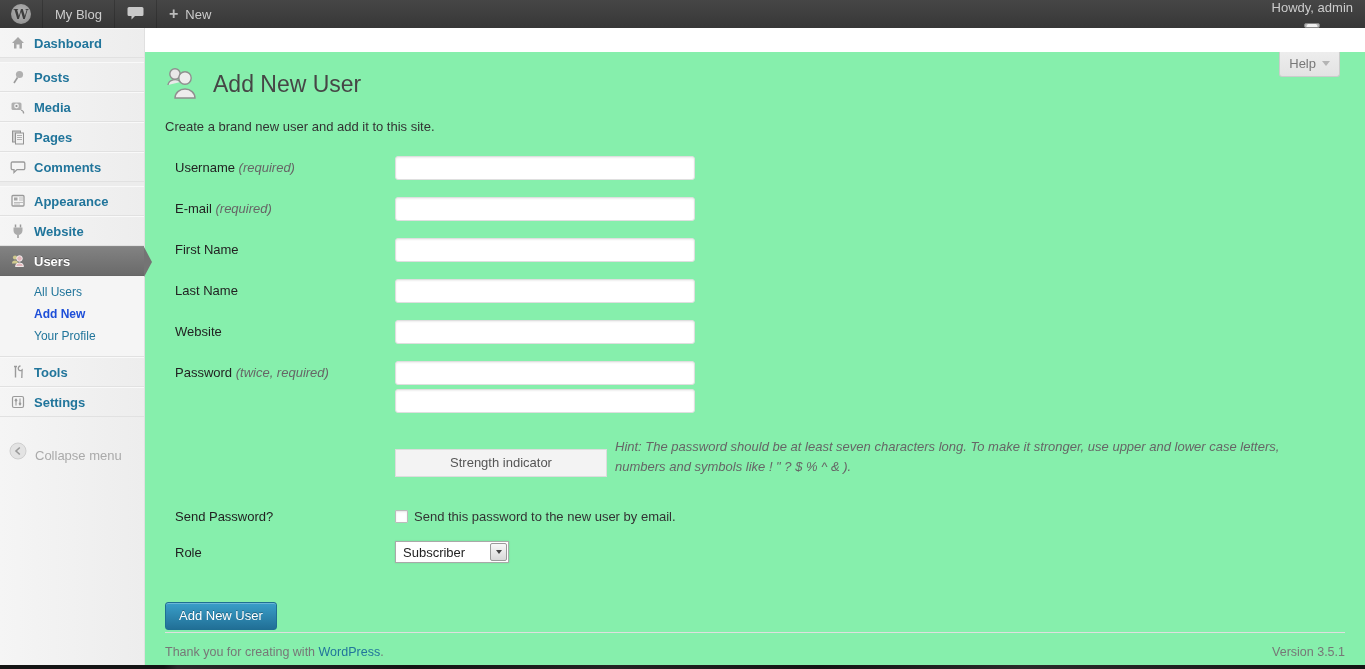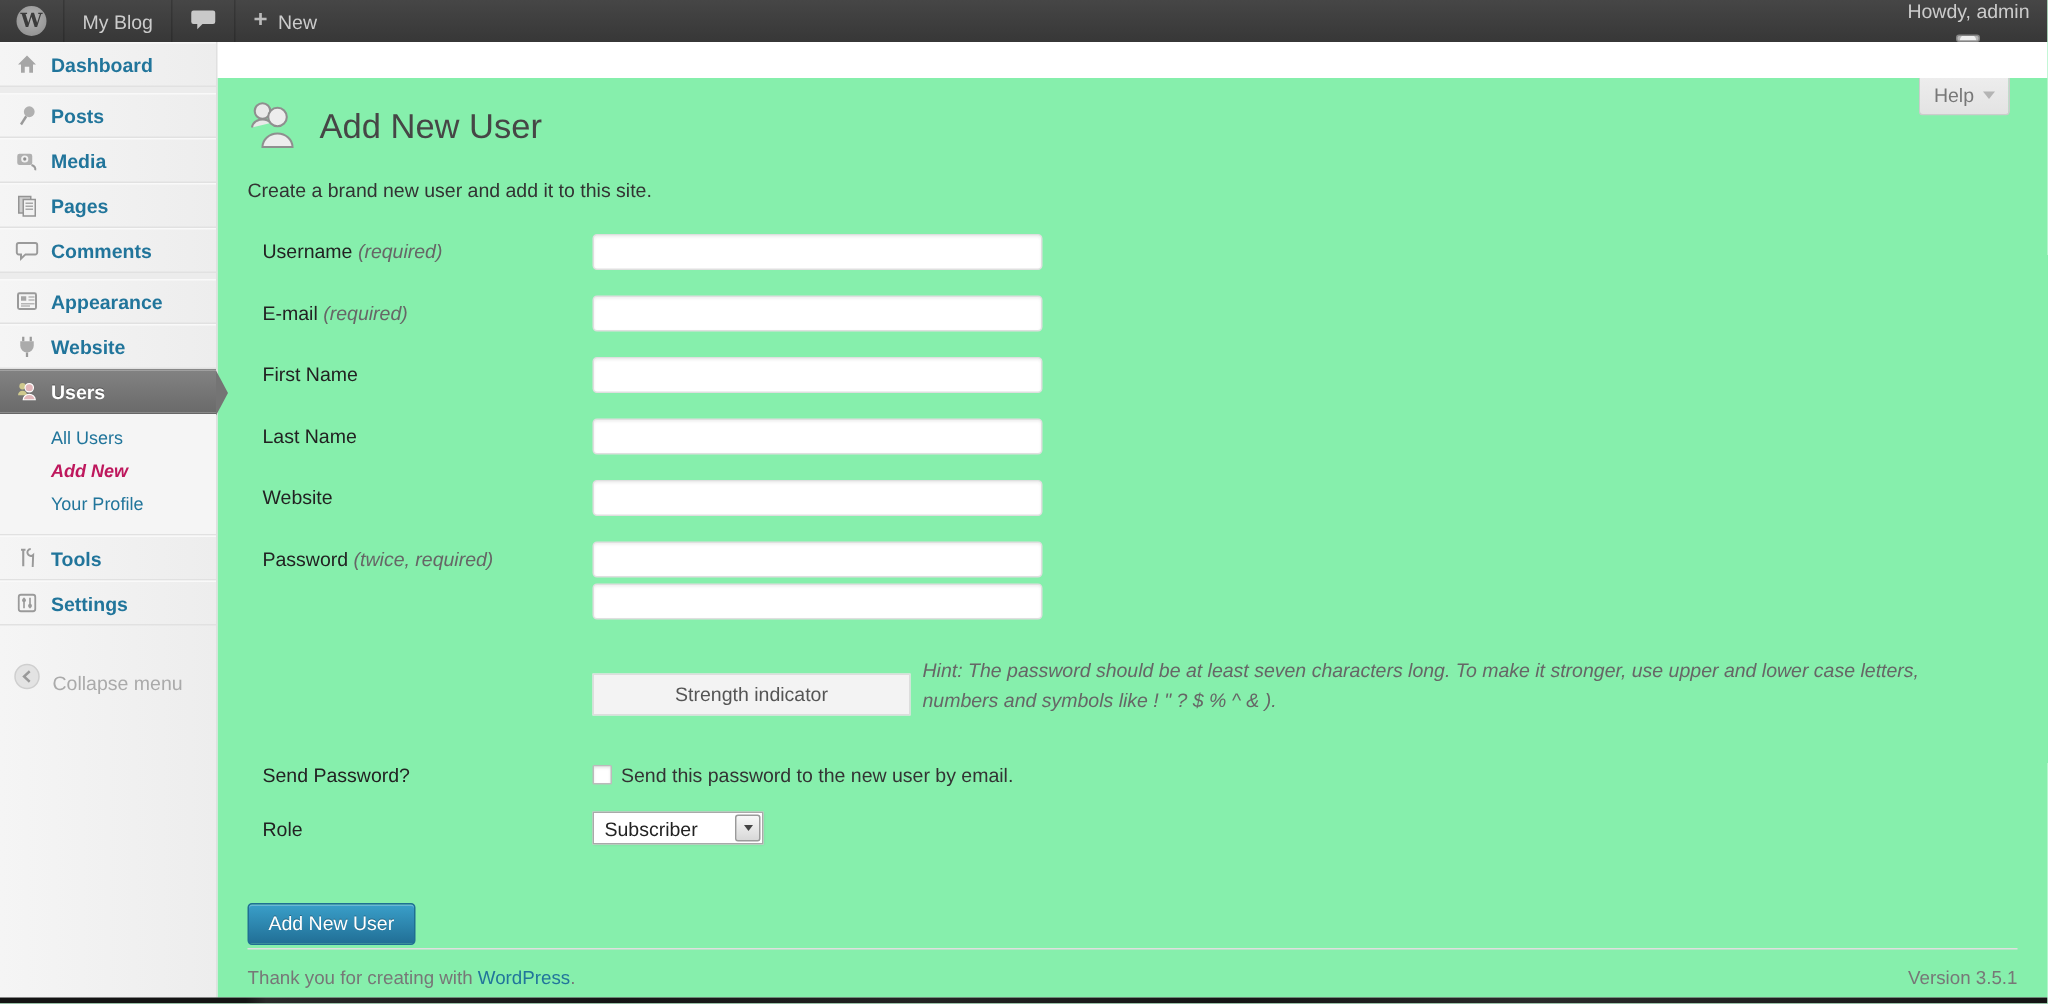--- a/index.html
+++ b/index.html
@@ -53,21 +53,21 @@
     position:absolute; right:-8px; top:0;
     width:0; height:0;
     border-top:15px solid transparent; border-bottom:15px solid transparent;
     border-left:8px solid #747474;
   }
   .submenu { padding:5px 0 9px 0; border-bottom:1px solid #e1e1e1; background:#f5f5f5; }
   .submenu .sm-item {
     display:block; padding:4px 0 4px 34px; font-size:12px; color:#21759b;
     text-decoration:none; cursor:pointer;
   }
-  .submenu .sm-item.current { color:#be185d; font-weight:bold;font-style:italic; }
+  .submenu .sm-item.current { color:#1d4ed8; font-weight:bold; }
   .collapse-row {
     display:flex; align-items:flex-end; gap:8px; margin-top:16px; padding-left:9px;
     color:#aaa; font-size:13px; cursor:pointer; height:30px;
   }
   
   #content {
     position:absolute; left:145px; right:0; top:28px; bottom:4px;
     background:#86efac; padding:0 20px;margin-top:24px;
   }
   #help-tab {

